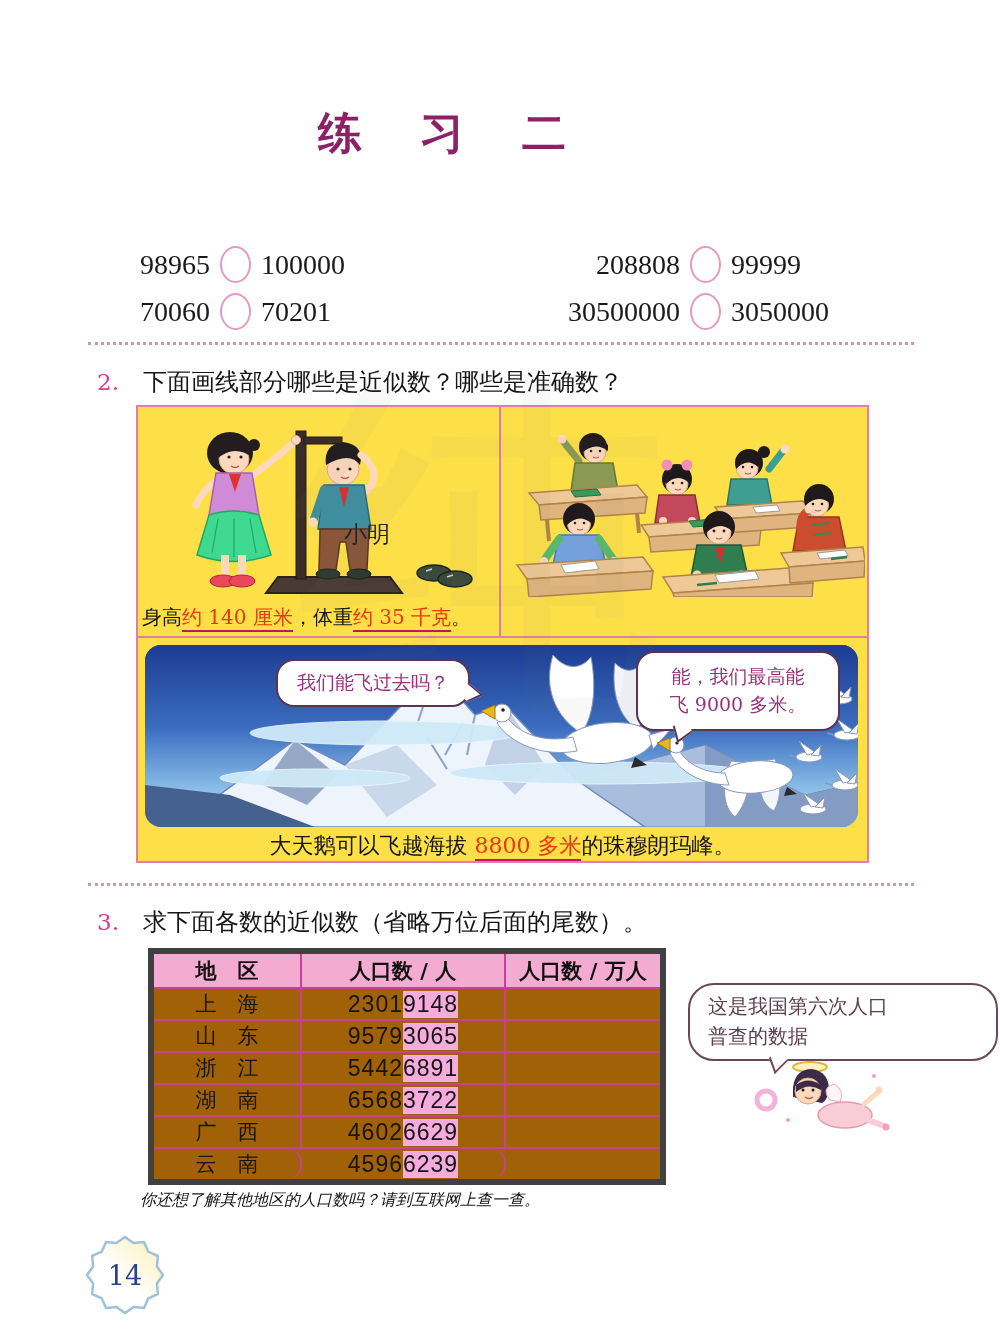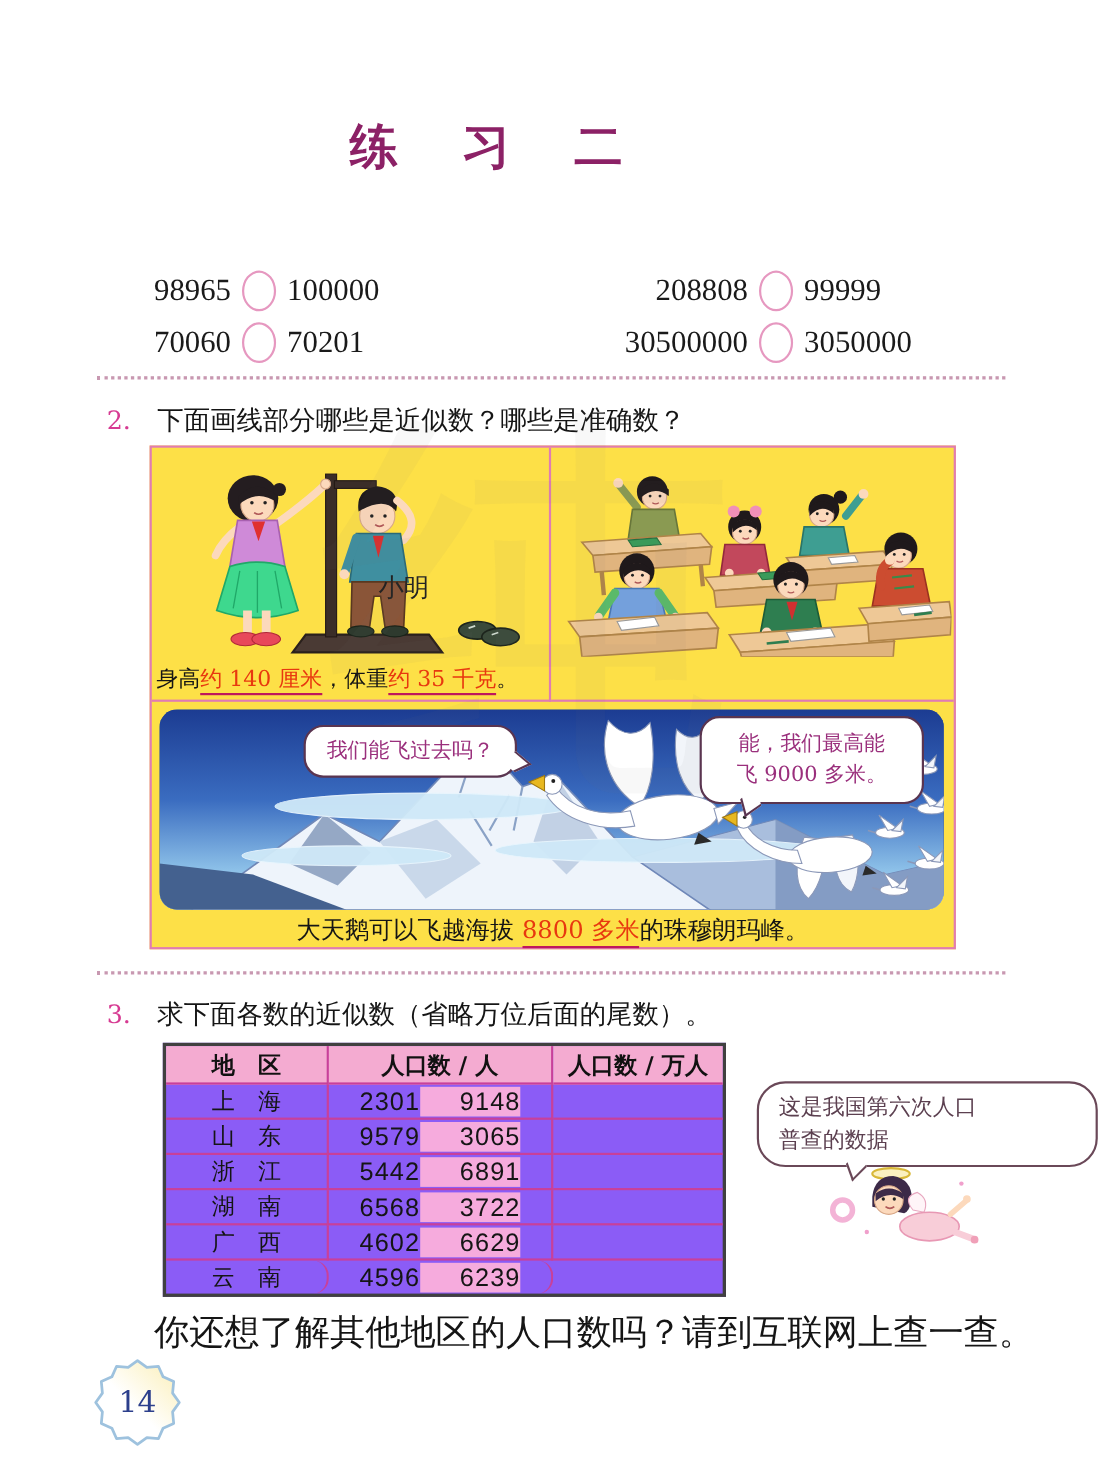--- a/index.html
+++ b/index.html
@@ -49,38 +49,38 @@
   .bub-l{left:138px;top:252px;width:190px;height:44px;}
   .bub-r{left:498px;top:244px;width:200px;height:76px;}
   .tail{position:absolute;width:15px;height:15px;background:#fff;z-index:5;}
   .tail-l{right:-9px;bottom:4px;border-right:2px solid #5a3550;border-bottom:2px solid #5a3550;
           transform:rotate(-25deg) skewX(25deg);}
   .tail-r{left:36px;bottom:-9px;border-left:2px solid #5a3550;border-bottom:2px solid #5a3550;
           transform:rotate(-15deg) skewY(-20deg);}
 
   
   .ptable{position:absolute;left:148px;top:948px;display:grid;
-          grid-template-columns:148px 204px 154px;border:3px solid #404040;background:#8b5cf6;}
+          grid-template-columns:148px 204px 154px;border:6px solid #404040;background:#a16207;}
   .ptable>div{border-right:2px solid #c8409a;border-bottom:2px solid #c8409a;
               display:flex;align-items:center;justify-content:center;}
   .ptable>div:nth-child(3n){border-right:none;}
   .ptable>div:nth-last-child(-n+3){border-bottom:none;border-radius:14px;}
   .th{height:33px;background:#f4abd1;font-weight:bold;font-size:21px;color:#111;}
   .td{height:30px;font-size:21px;}
   .td-pop{font-family:"Liberation Sans", sans-serif;font-size:23px;letter-spacing:1px;}
-  .hl{background:#f6abdd;padding-left:36px;}
+  .hl{background:#f6abdd;}
 
   .bubble3{position:absolute;left:688px;top:983px;width:310px;height:78px;
            border:2px solid #6a4858;border-radius:26px;background:#fff;color:#5c4050;
            font-size:20px;line-height:1.5;padding:6px 0 0 18px;box-sizing:border-box;z-index:6;}
   .tail3{position:absolute;left:80px;bottom:-9px;width:15px;height:15px;background:#fff;
          border-left:2px solid #6a4858;border-bottom:2px solid #6a4858;
          transform:rotate(-20deg) skewY(-25deg);}
 
-  .footer-line{position:absolute;left:140px;top:1190px;font-size:32px;}
+  .footer-line{position:absolute;left:140px;top:1190px;font-size:16px;font-style:italic;}
 
   .badge{position:absolute;left:80px;top:1230px;width:90px;height:90px;}
   .badge .n{position:absolute;left:0;top:0;width:100%;height:100%;display:flex;
             align-items:center;justify-content:center;font-size:27px;color:#2c3f8c;
             font-family:"DejaVu Serif", serif;}
 
   .wm{position:absolute;left:290px;top:360px;font-size:380px;color:rgba(110,110,125,0.05);
       z-index:4;pointer-events:none;line-height:1;}
   .z-top{z-index:7;}
 </style>

